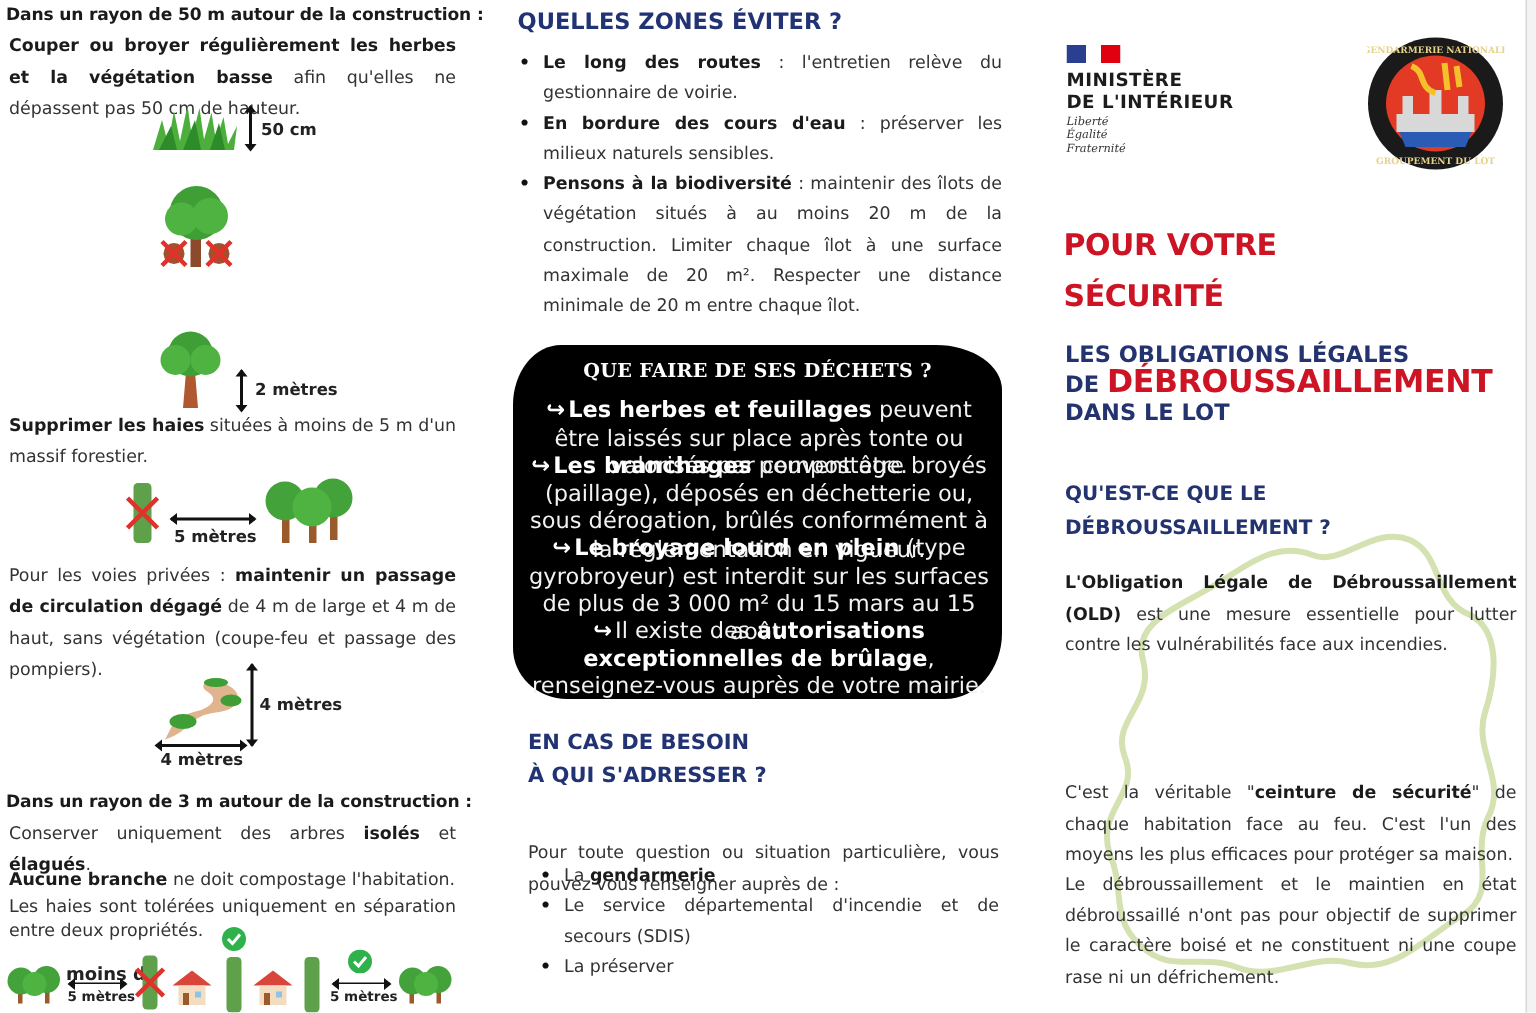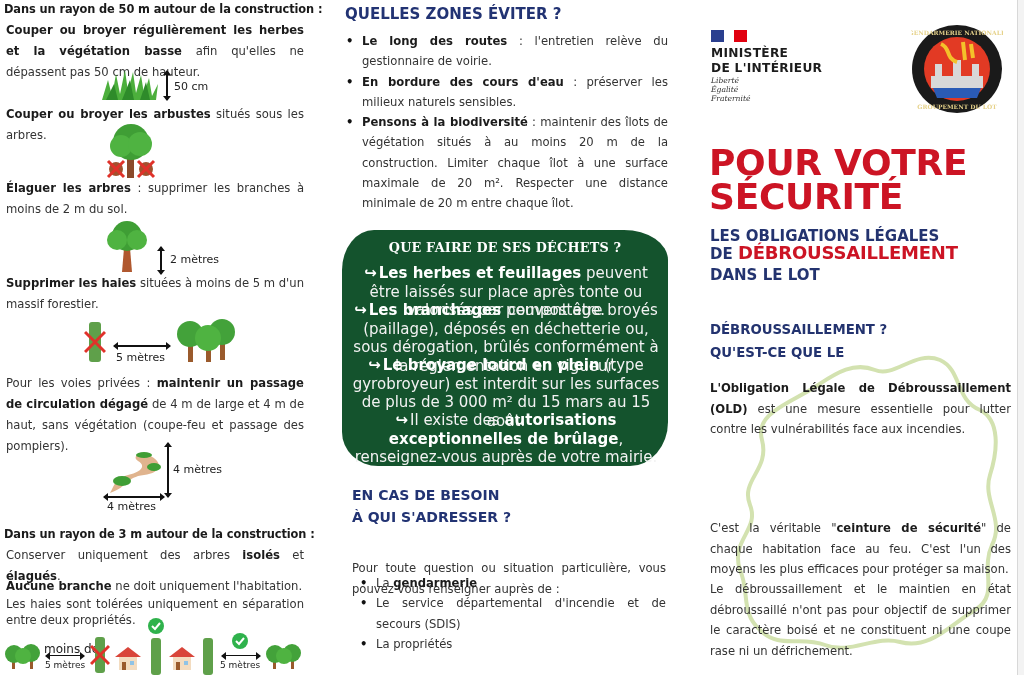--- a/index.html
+++ b/index.html
@@ -16,21 +16,21 @@
     .edge-gray { position: absolute; left: 1018px; top: 0; width: 6px; height: 675px; background: #f3f3f3; }
 
     p { margin: 0; }
     b { font-weight: bold; color: #1b1b1b; }
     .just { text-align: justify; text-align-last: left; }
 
     
     .lh { position: absolute; left: 4px; font-size: 11.4px; font-weight: bold; color: #1a1a1a; white-space: nowrap; letter-spacing: -0.1px; }
     .lp { position: absolute; left: 6px; width: 298px; font-size: 11.6px; line-height: 21px; color: #333; }
     .lp.tight { line-height: 16px; }
-    .measure { position: absolute; font-size: 11px; font-weight: normal; color: #222; white-space: nowrap; }
+    .measure { position: absolute; font-size: 11px; font-weight: bold; color: #222; white-space: nowrap; }
     .vline { position: absolute; width: 2px; background: #111; }
     .vline::before, .vline::after { content: ""; position: absolute; left: -3px; border-left: 4px solid transparent; border-right: 4px solid transparent; }
     .vline::before { top: -1px; border-bottom: 5px solid #111; }
     .vline::after { bottom: -1px; border-top: 5px solid #111; }
     .hline { position: absolute; height: 2px; background: #111; }
     .hline::before, .hline::after { content: ""; position: absolute; top: -3px; border-top: 4px solid transparent; border-bottom: 4px solid transparent; }
     .hline::before { left: -1px; border-right: 5px solid #111; }
     .hline::after { right: -1px; border-left: 5px solid #111; }
     .hline.thin { height: 1px; }
     .hline.thin::before, .hline.thin::after { top: -3px; }
@@ -38,39 +38,39 @@
     .ill { position: absolute; }
     svg { display: block; }
 
     
     .mh { position: absolute; left: 7px; font-size: 15px; font-weight: bold; color: #223373; white-space: nowrap; }
     .mh2 { position: absolute; left: 14px; font-size: 14px; font-weight: bold; color: #223373; line-height: 22px; white-space: nowrap; }
     ul.bul { position: absolute; margin: 0; padding: 0; list-style: none; font-size: 11.6px; line-height: 20.3px; color: #333; }
     ul.bul li { position: relative; padding-left: 20px; }
     ul.bul li::before { content: "•"; position: absolute; left: 4px; top: 0; color: #111; font-weight: bold; }
 
-    .box { position: absolute; left: 4px; top: 230px; width: 326px; height: 236px; background: #14532d; border-radius: 32px 44px 38px 36px / 40px 30px 44px 34px; color: #fff; }
+    .box { position: absolute; left: 4px; top: 230px; width: 326px; height: 236px; background: #000000; border-radius: 32px 44px 38px 36px / 40px 30px 44px 34px; color: #fff; }
     .box-title { position: absolute; left: 0; width: 100%; top: 10px; text-align: center; font-family: "DejaVu Serif", "Liberation Serif", serif; font-weight: bold; font-size: 12.8px; letter-spacing: 0.2px; }
     .box-item { position: absolute; left: 8px; width: 312px; font-size: 15px; line-height: 18.5px; text-align: center; color: #f2f2f2; }
     .box-item b { color: #ffffff; }
     .hook { font-weight: bold; color: #fff; margin-right: 2px; }
 
     .contact-intro { position: absolute; left: 14px; width: 314px; font-size: 11.6px; line-height: 20.5px; color: #333; margin-top: 24px; }
 
     
     .flag { position: absolute; left: 21px; top: 30px; width: 36px; height: 12px; }
     .min-name { position: absolute; left: 21px; top: 46px; font-size: 12.2px; font-weight: bold; color: #1c1c1c; line-height: 14.5px; letter-spacing: 0.3px; white-space: nowrap; }
     .devise { position: absolute; left: 21px; top: 76px; font-family: "DejaVu Serif", "Liberation Serif", serif; font-style: italic; font-size: 7.6px; line-height: 9px; color: #333; }
     .emblem { position: absolute; left: 221px; top: 24px; width: 92px; height: 90px; }
 
-    .big-title { position: absolute; left: 19px; top: 146px; font-size: 36px; font-weight: bold; color: #cc1424; line-height: 34px; letter-spacing: -0.3px; white-space: nowrap; }
+    .big-title { position: absolute; left: 19px; top: 146px; font-size: 20px; font-weight: bold; color: #cc1424; line-height: 34px; letter-spacing: -0.3px; white-space: nowrap; }
     .sub1 { position: absolute; left: 20px; top: 227px; font-size: 15px; font-weight: bold; color: #23336f; white-space: nowrap; }
     .sub2 { position: absolute; left: 20px; top: 242px; white-space: nowrap; }
     .sub2 .de { font-size: 15px; font-weight: bold; color: #23336f; }
-    .sub2 .deb { font-size: 18px; font-weight: bold; color: #cc1424; letter-spacing: -0.2px; }
+    .sub2 .deb { font-size: 21px; font-weight: bold; color: #cc1424; letter-spacing: -0.2px; }
     .sub3 { position: absolute; left: 20px; top: 266px; font-size: 15px; font-weight: bold; color: #23336f; white-space: nowrap; }
 
     .rq { position: absolute; left: 20px; top: 318px; font-size: 13.3px; font-weight: bold; color: #23336f; line-height: 23px; white-space: nowrap; }
     .rp { position: absolute; left: 20px; width: 301px; font-size: 11.6px; line-height: 20.5px; color: #333; }
     .map-bg { position: absolute; left: 10px; top: 330px; width: 310px; height: 330px; pointer-events: none; }
   </style>
 </head>
 <body>
 
 <div class="col col-left">
@@ -82,38 +82,32 @@
   </p>
   <div class="ill" style="left:100px;top:66px">
     <svg width="60" height="36" viewBox="0 0 60 36">
       <path d="M2 34 L8 14 L12 30 L16 8 L20 28 L25 4 L28 26 L33 6 L36 27 L41 9 L44 28 L49 12 L52 30 L58 18 L56 34 Z" fill="#4caf3c"></path>
       <path d="M6 34 L14 18 L18 34 M22 34 L30 14 L34 34 M40 34 L46 16 L50 34" fill="#2e8b2a"></path>
     </svg>
   </div>
   <div class="vline" style="left:166px;top:71px;height:29px"></div>
   <div class="measure" style="left:174px;top:80px">50 cm</div>
 
-  <p class="lp just" style="top:104px">
-    <b>Couper ou broyer les arbustes</b><span> situés sous les arbres.</span>
-  </p>
   <div class="ill" style="left:103px;top:122px">
     <svg width="56" height="58" viewBox="0 0 56 58">
       <rect x="24" y="32" width="7" height="24" fill="#8b4a2b"></rect>
       <circle cx="28" cy="20" r="18" fill="#3f9e35"></circle>
       <circle cx="18" cy="24" r="11" fill="#4fb341"></circle>
       <circle cx="37" cy="22" r="12" fill="#4fb341"></circle>
       <circle cx="13" cy="47" r="7" fill="#a1512e"></circle>
       <circle cx="43" cy="47" r="7" fill="#a1512e"></circle>
       <path d="M5 39 L21 55 M21 39 L5 55 M35 39 L51 55 M51 39 L35 55" stroke="#e0322a" stroke-width="3"></path>
     </svg>
   </div>
 
-  <p class="lp just" style="top:178px">
-    <b>Élaguer les arbres</b><span> : supprimer les branches à moins de 2 m du sol.</span>
-  </p>
   <div class="ill" style="left:104px;top:220px">
     <svg width="46" height="54" viewBox="0 0 46 54">
       <path d="M20 28 L18 52 L28 52 L26 28 Z" fill="#b0582f"></path>
       <circle cx="23" cy="16" r="15" fill="#3f9e35"></circle>
       <circle cx="13" cy="20" r="10" fill="#4fb341"></circle>
       <circle cx="33" cy="20" r="10" fill="#4fb341"></circle>
     </svg>
   </div>
   <div class="vline" style="left:160px;top:247px;height:27px"></div>
   <div class="measure" style="left:170px;top:253px">2 mètres</div>
@@ -154,21 +148,21 @@
   <div class="vline" style="left:167px;top:443px;height:54px"></div>
   <div class="measure" style="left:173px;top:463px">4 mètres</div>
   <div class="hline" style="left:104px;top:496px;width:60px"></div>
   <div class="measure" style="left:107px;top:500px">4 mètres</div>
 
   <div class="lh" style="top:527px">Dans un rayon de 3 m autour de la construction :</div>
   <p class="lp just" style="top:545px">
     <span>Conserver uniquement des arbres </span><b>isolés</b><span> et </span><b>élagués</b><span>.</span>
   </p>
   <p class="lp tight" style="top:578px">
-    <b>Aucune branche</b><span> ne doit uniquement l'habitation.</span>
+    <b>Aucune branche</b><span> ne doit compostage l'habitation.</span>
   </p>
   <p class="lp tight just" style="top:596px">
     <span>Les haies sont tolérées uniquement en séparation entre deux propriétés.</span>
   </p>
 
   <div class="ill" style="left:4px;top:642px">
     <svg width="38" height="28" viewBox="0 0 38 28">
       <rect x="8" y="14" width="3" height="13" fill="#9a5a2c"></rect>
         <rect x="26" y="14" width="3" height="13" fill="#9a5a2c"></rect>
       <circle cx="10" cy="12" r="9" fill="#43a23a"></circle>
@@ -251,21 +245,21 @@
     <p class="box-item" style="top:126px"><span class="hook">↪</span><b>Le broyage lourd en plein</b><span> (type gyrobroyeur) est interdit sur les surfaces de plus de 3 000 m² du 15 mars au 15 août.</span></p>
     <p class="box-item" style="top:181px"><span class="hook">↪</span><span>Il existe des </span><b>autorisations exceptionnelles de brûlage</b><span>, renseignez-vous auprès de votre mairie.</span></p>
   </div>
 
   <div class="mh2" style="top:484px">EN CAS DE BESOIN</div>
   <div class="mh2" style="top:506px">À QUI S'ADRESSER ?</div>
   <p class="contact-intro just" style="top:534px">Pour toute question ou situation particulière, vous pouvez vous renseigner auprès de :</p>
   <ul class="bul" style="left:18px;top:573px;width:310px">
     <li><span>La </span><b>gendarmerie</b></li>
     <li class="just"><span>Le service départemental d'incendie et de secours (SDIS)</span></li>
-    <li><span>La propriétés</span></li>
+    <li><span>La préserver</span></li>
   </ul>
 </div>
 
 <div class="col col-right">
   <svg class="map-bg" viewBox="0 0 310 330">
     <path d="M40 240 C30 210 60 200 50 175 C40 150 70 140 62 110 C55 85 85 75 110 60 C130 48 150 30 175 40 C195 48 215 20 240 30 C262 40 255 70 280 80 C300 90 298 120 290 145 C282 170 305 190 292 215 C280 240 300 265 275 280 C250 295 230 320 200 312 C175 305 150 325 125 315 C100 305 80 320 60 300 C40 282 50 262 40 240 Z" fill="none" stroke="#d3e2b0" stroke-width="4" stroke-linejoin="round"></path>
   </svg>
 
   <svg class="flag" viewBox="0 0 36 12">
     <rect x="0" y="0" width="13" height="12" fill="#2a3f8f"></rect>
@@ -299,22 +293,22 @@
     <div>POUR VOTRE</div>
     <div>SÉCURITÉ</div>
   </div>
   <div class="sub1">LES OBLIGATIONS LÉGALES</div>
   <div class="sub2">
     <span class="de">DE </span><span class="deb">DÉBROUSSAILLEMENT</span>
   </div>
   <div class="sub3">DANS LE LOT</div>
 
   <div class="rq">
+    <div>QU'EST-CE QUE LE</div>
     <div>DÉBROUSSAILLEMENT ?</div>
-    <div>QU'EST-CE QUE LE</div>
   </div>
 
   <p class="rp just" style="top:378px">
     <b>L'Obligation Légale de Débroussaillement (OLD)</b><span> est une mesure essentielle pour lutter contre les vulnérabilités face aux incendies.</span>
   </p>
   <p class="rp just" style="top:518px">
     <span>C'est la véritable "</span><b>ceinture de sécurité</b><span>" de chaque habitation face au feu. C'est l'un des moyens les plus efficaces pour protéger sa maison.</span>
   </p>
   <p class="rp just" style="top:579px">Le débroussaillement et le maintien en état débroussaillé n'ont pas pour objectif de supprimer le caractère boisé et ne constituent ni une coupe rase ni un défrichement.</p>
 </div>

